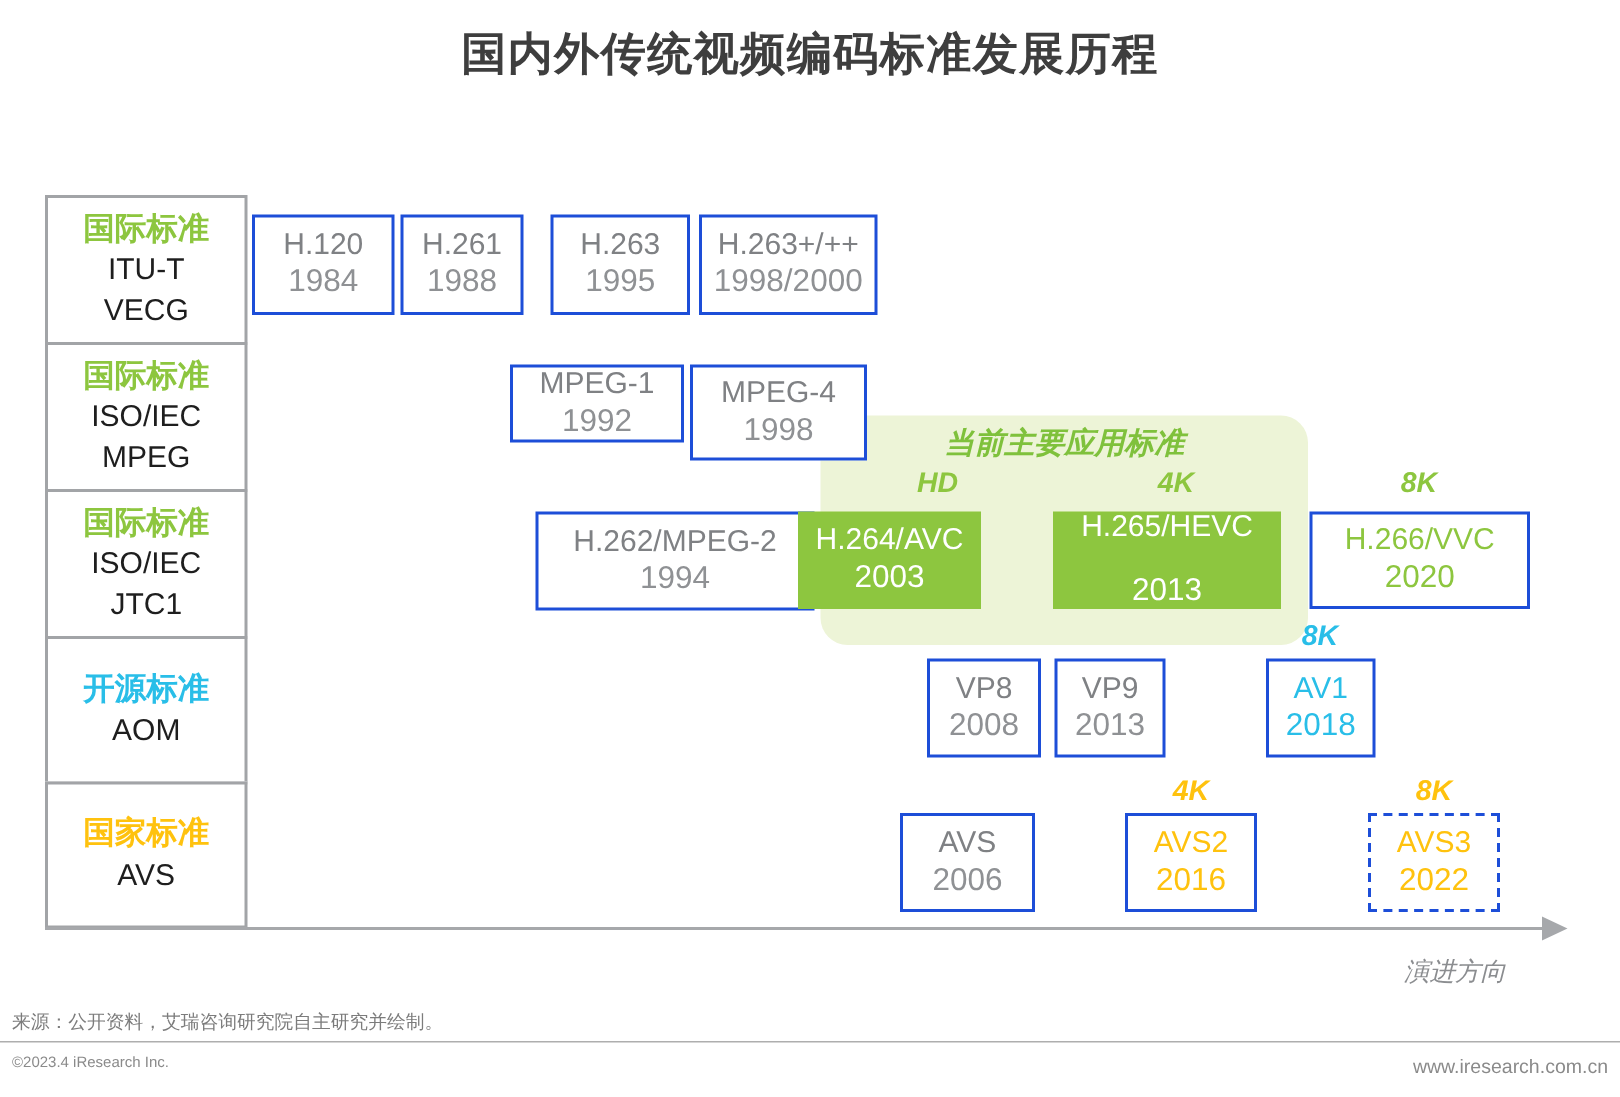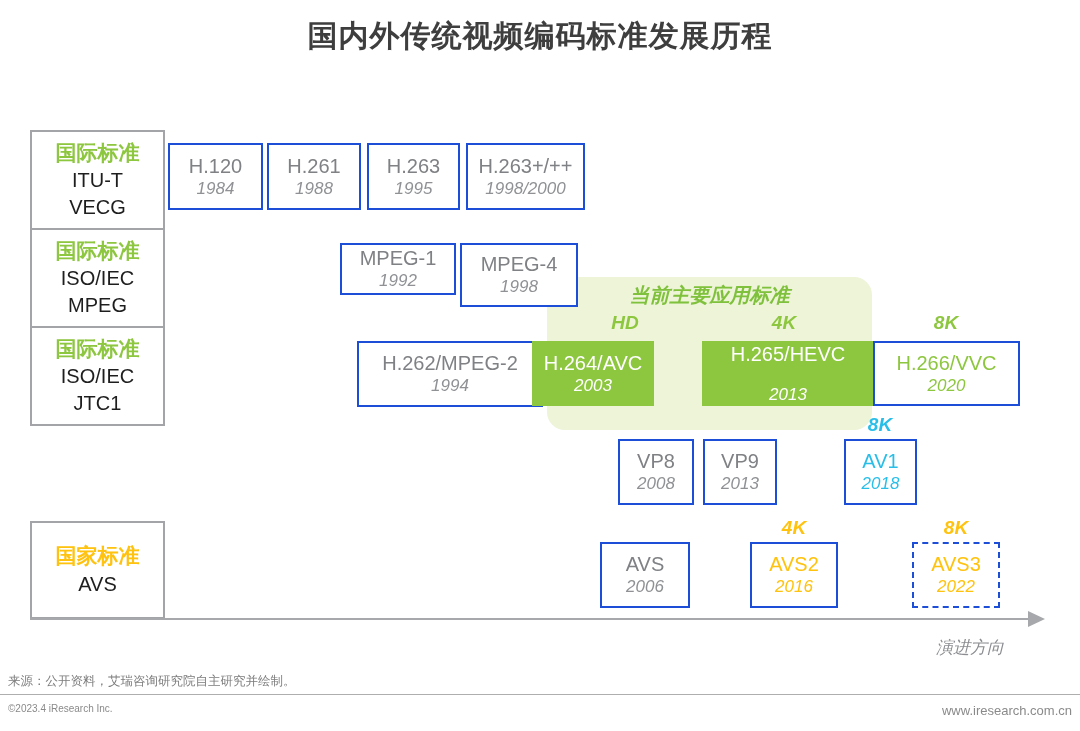--- a/index.html
+++ b/index.html
@@ -21,21 +21,21 @@
   .cat-type.green{color:#8DC63F;}
   .cat-type.cyan{color:#29BEE8;}
   .cat-type.yellow{color:#FFC20E;}
   .cat-org{font-size:20px;color:#1e1e1e;line-height:1.35;}
   
   .std-box{
     position:absolute;box-sizing:border-box;background:#fff;border:2px solid #1d4ed8;
     display:flex;flex-direction:column;align-items:center;justify-content:center;
   }
   .std-name{font-size:20px;color:#7f8184;line-height:1.2;white-space:nowrap;}
-  .std-year{font-size:17px;font-style:italic;color:#8f9194;line-height:1.25;}
+  .std-year{font-size:21px;color:#8f9194;line-height:1.25;}
   .std-box.green-fill{background:#8DC63F;border:none;}
   .std-box.green-fill .std-name,.std-box.green-fill .std-year{color:#fff;}
   .std-box.green-text .std-name,.std-box.green-text .std-year{color:#8DC63F;}
   .std-box.cyan-text .std-name,.std-box.cyan-text .std-year{color:#29BEE8;}
   .std-box.yellow-text .std-name,.std-box.yellow-text .std-year{color:#FFC20E;}
   .std-box.dashed{border-style:dashed;}
   
   .highlight-rect{
     position:absolute;left:547px;top:277px;width:325px;height:153px;
     background:#EDF4D7;border-radius:18px;
@@ -86,30 +86,34 @@
   <div class="cat-box" style="top:228px;height:100px;">
     <div class="cat-type green">国际标准</div>
     <div class="cat-org">ISO/IEC</div>
     <div class="cat-org">MPEG</div>
   </div>
   <div class="cat-box" style="top:326px;height:100px;">
     <div class="cat-type green">国际标准</div>
     <div class="cat-org">ISO/IEC</div>
     <div class="cat-org">JTC1</div>
   </div>
+  <div class="cat-box" style="top:424px;height:99px;">
+    <div class="cat-type cyan">开源标准</div>
+    <div class="cat-org">AOM</div>
+  </div>
   <div class="cat-box" style="top:521px;height:98px;">
     <div class="cat-type yellow">国家标准</div>
     <div class="cat-org">AVS</div>
   </div>
 
   <div class="std-box" style="left:168px;top:143px;width:95px;height:67px;">
     <div class="std-name">H.120</div>
     <div class="std-year">1984</div>
   </div>
-  <div class="std-box" style="left:267px;top:143px;width:94px;height:67px;">
+  <div class="std-box" style="left:267px;top:143px;width:82px;height:67px;">
     <div class="std-name">H.261</div>
     <div class="std-year">1988</div>
   </div>
   <div class="std-box" style="left:367px;top:143px;width:93px;height:67px;">
     <div class="std-name">H.263</div>
     <div class="std-year">1995</div>
   </div>
   <div class="std-box" style="left:466px;top:143px;width:119px;height:67px;">
     <div class="std-name">H.263+/++</div>
     <div class="std-year">1998/2000</div>
@@ -129,21 +133,21 @@
   <div class="badge green" style="left:911px;top:312px;">8K</div>
 
   <div class="std-box" style="left:357px;top:341px;width:186px;height:66px;">
     <div class="std-name">H.262/MPEG-2</div>
     <div class="std-year">1994</div>
   </div>
   <div class="std-box green-fill" style="left:532px;top:341px;width:122px;height:65px;justify-content:center;">
     <div class="std-name">H.264/AVC</div>
     <div class="std-year">2003</div>
   </div>
-  <div class="std-box green-fill" style="left:702px;top:341px;width:172px;height:65px;gap:18px;">
+  <div class="std-box green-fill" style="left:702px;top:341px;width:152px;height:65px;gap:18px;">
     <div class="std-name">H.265/HEVC</div>
     <div class="std-year">2013</div>
   </div>
   <div class="std-box green-text" style="left:873px;top:341px;width:147px;height:65px;">
     <div class="std-name">H.266/VVC</div>
     <div class="std-year">2020</div>
   </div>
 
   <div class="badge cyan" style="left:845px;top:414px;">8K</div>
   <div class="std-box" style="left:618px;top:439px;width:76px;height:66px;">

